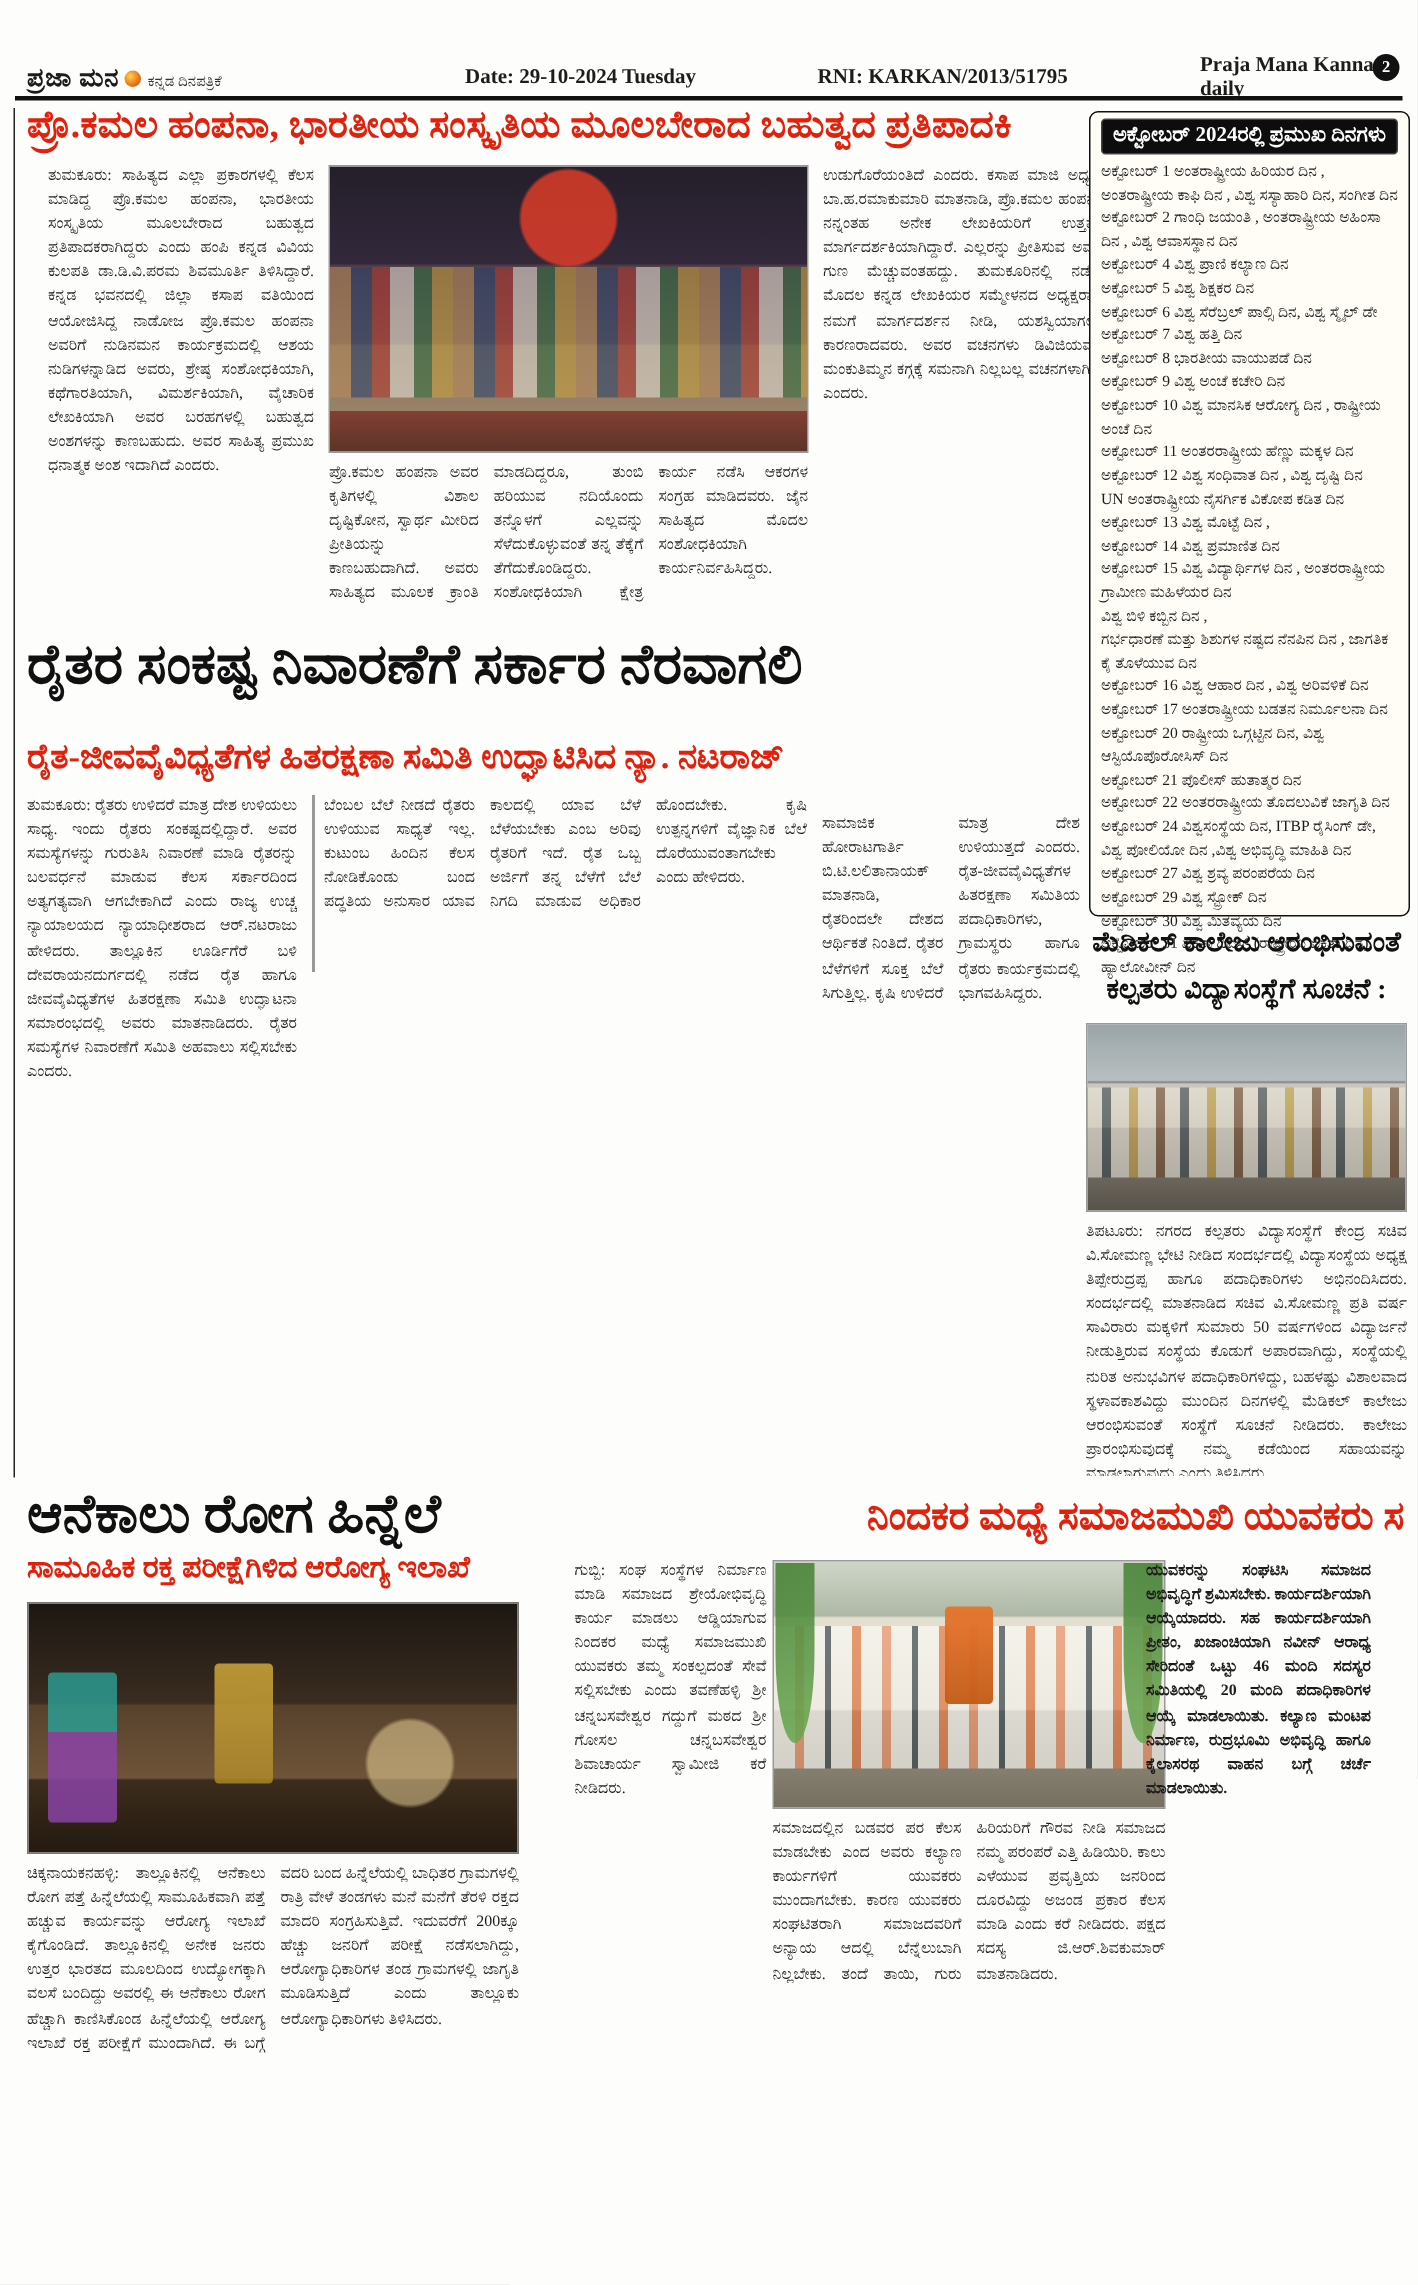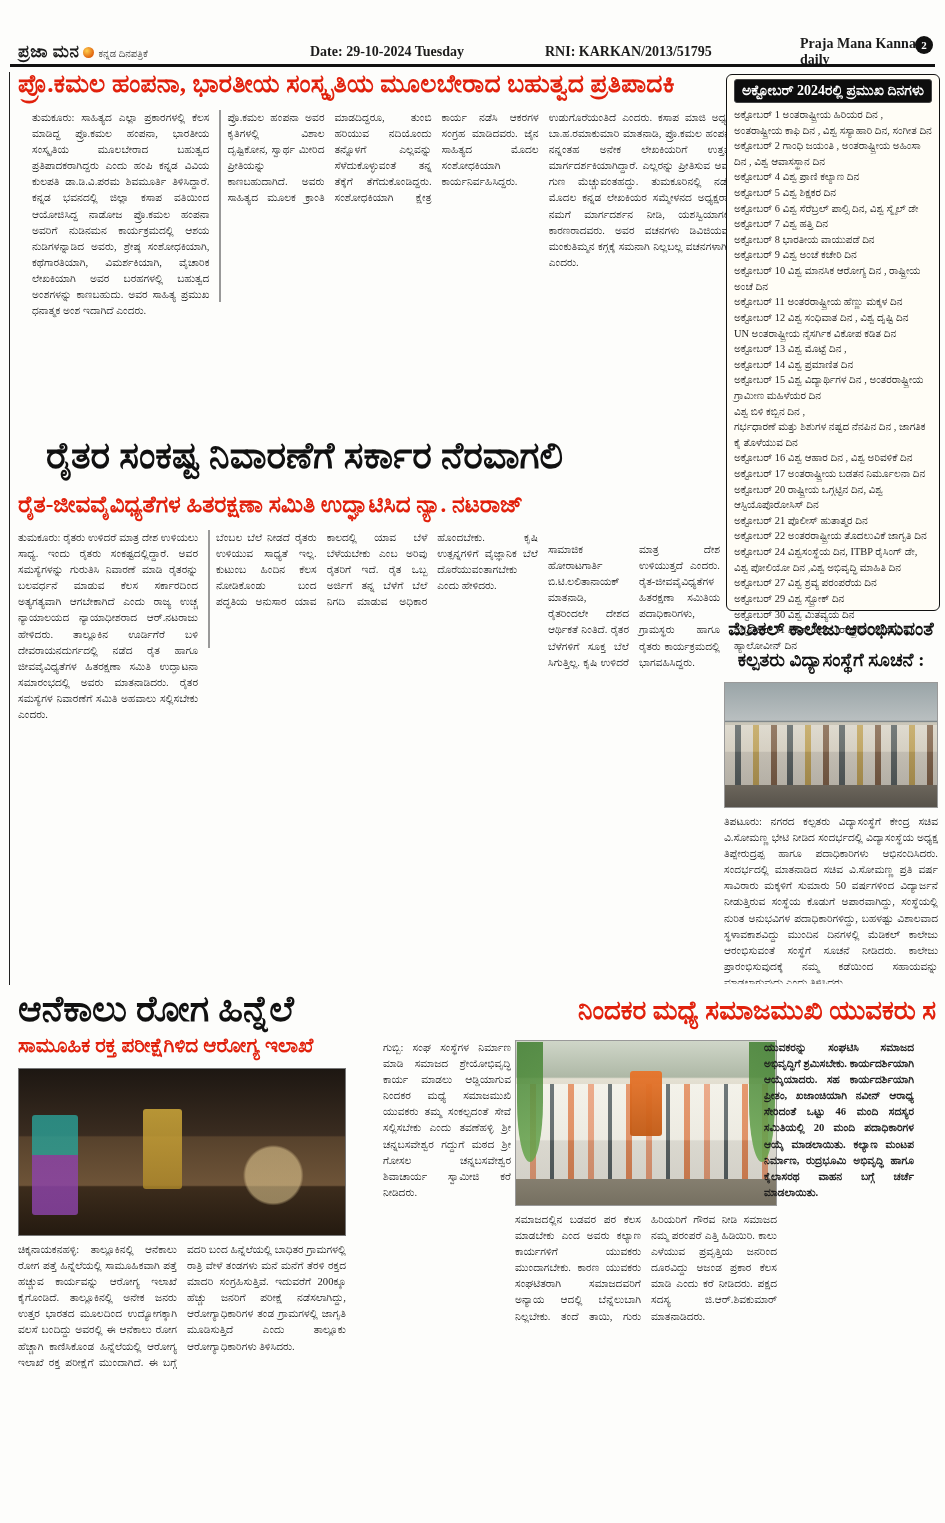--- a/index.html
+++ b/index.html
@@ -34,41 +34,41 @@
   .cols2 { column-count:2; column-gap:10px; }
   .cols3 { column-count:3; column-gap:10px; }
 
   
   .a1-headline {
     position:absolute; top:70px; left:18px; width:702px; height:36px;
     color:#e1210c; font-size:25px; font-weight:bold; letter-spacing:.2px; white-space:nowrap; overflow:hidden;
   }
   .a1-body { position:absolute; top:110px; left:18px; width:702px; height:320px; display:flex; gap:10px;margin-left:14px; }
   .a1-col1 { width:180px; height:320px; }
-  .a1-center { width:324px; display:flex; flex-direction:row; gap:6px; }
+  .a1-center { width:324px; display:flex; flex-direction:column; gap:6px; }
   .photo { border:1px solid #999; }
   .a1-photo {
     height:192px;
     background:
       radial-gradient(circle at 50% 18%, rgba(220,60,40,.85) 0 14%, transparent 15%),
       linear-gradient(180deg,#241f2b 0%, #32283a 34%, #54404a 35%, #6e5a55 62%, #89755f 63%, #a18a6e 100%);
     position:relative; overflow:hidden;
   }
   .a1-photo::before { content:""; position:absolute; left:0; right:0; top:35%; height:46%;
     background:repeating-linear-gradient(90deg,#b98c5a 0 14px,#27406e 14px 28px,#b3342c 28px 40px,#e8e4da 40px 56px,#2c6e3f 56px 68px,#caa23c 68px 82px);
     opacity:.55; }
   .a1-photo::after { content:""; position:absolute; left:0; right:0; bottom:0; height:14%;
     background:linear-gradient(180deg,#7c2f24,#4c1d16); opacity:.8; }
   .a1-under { height:122px; }
   .a1-col5 { width:188px; height:320px; }
 
   
   .a2-headline {
-    position:absolute; top:434px; left:18px; width:702px; height:52px;
-    font-size:37px; font-weight:bold; color:#111; white-space:nowrap; overflow:hidden;margin-left:28px;
+    position:absolute; top:422px; left:18px; width:702px; height:52px;
+    font-size:37px; font-weight:bold; color:#111; white-space:nowrap; overflow:hidden;
   }
   .a2-subhead {
     position:absolute; top:492px; left:18px; width:702px; height:32px;
     font-size:23px; font-weight:bold; color:#e1210c; white-space:nowrap; overflow:hidden;
   }
   .a2-body { position:absolute; top:530px; left:18px; width:702px; height:455px; display:flex; gap:10px; }
   .a2-col1 { width:180px; height:455px; }
   .a2-center { width:330px; display:flex; flex-direction:row; gap:6px; }
   .a2-photo {
     height:118px;

